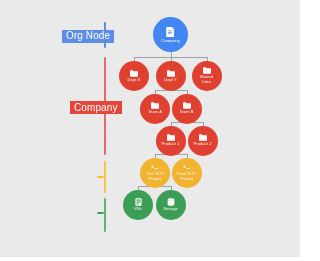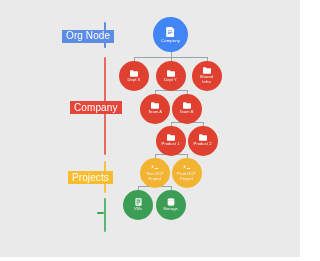--- a/index.html
+++ b/index.html
@@ -96,21 +96,20 @@
   <div class="tier-rail" style="left:104px; top:22px; height:26px; background:#5c8ce6;"></div>
   <div class="tier-tick" style="left:97px; top:34.2px; background:#5c8ce6;"></div>
   <div class="tier-chip" style="left:62px; top:29.5px; background:#5c8ce6;">Org Node</div>
 
   <div class="tier-rail" style="left:104px; top:57px; height:98px; background:#e86b5e;"></div>
   <div class="tier-tick" style="left:97px; top:106.2px; background:#e4473a;"></div>
   <div class="tier-chip" style="left:70px; top:101.3px; background:#e4473a;">Company</div>
 
   <div class="tier-rail" style="left:104px; top:161px; height:32px; background:#f5c242;"></div>
   <div class="tier-tick" style="left:97px; top:176.2px; background:#f8bd2e;"></div>
-  <div class="tier-chip" style="left:68px; top:171.3px; background:#f8bd2e;">Projects</div>
 
   <div class="tier-rail" style="left:104px; top:198px; height:34px; background:#5cb673;"></div>
   <div class="tier-tick" style="left:97px; top:212.2px; background:#34a853;"></div>
 
   <div class="conn v" style="left:170.5px; top:50px; height:7px;"></div>
   <div class="conn h" style="left:134px; top:56.5px; width:73px;"></div>
   <div class="conn v" style="left:134px; top:56.5px; height:5px;"></div>
   <div class="conn v" style="left:170.5px; top:56.5px; height:5px;"></div>
   <div class="conn v" style="left:206.5px; top:56.5px; height:5px;"></div>
 

